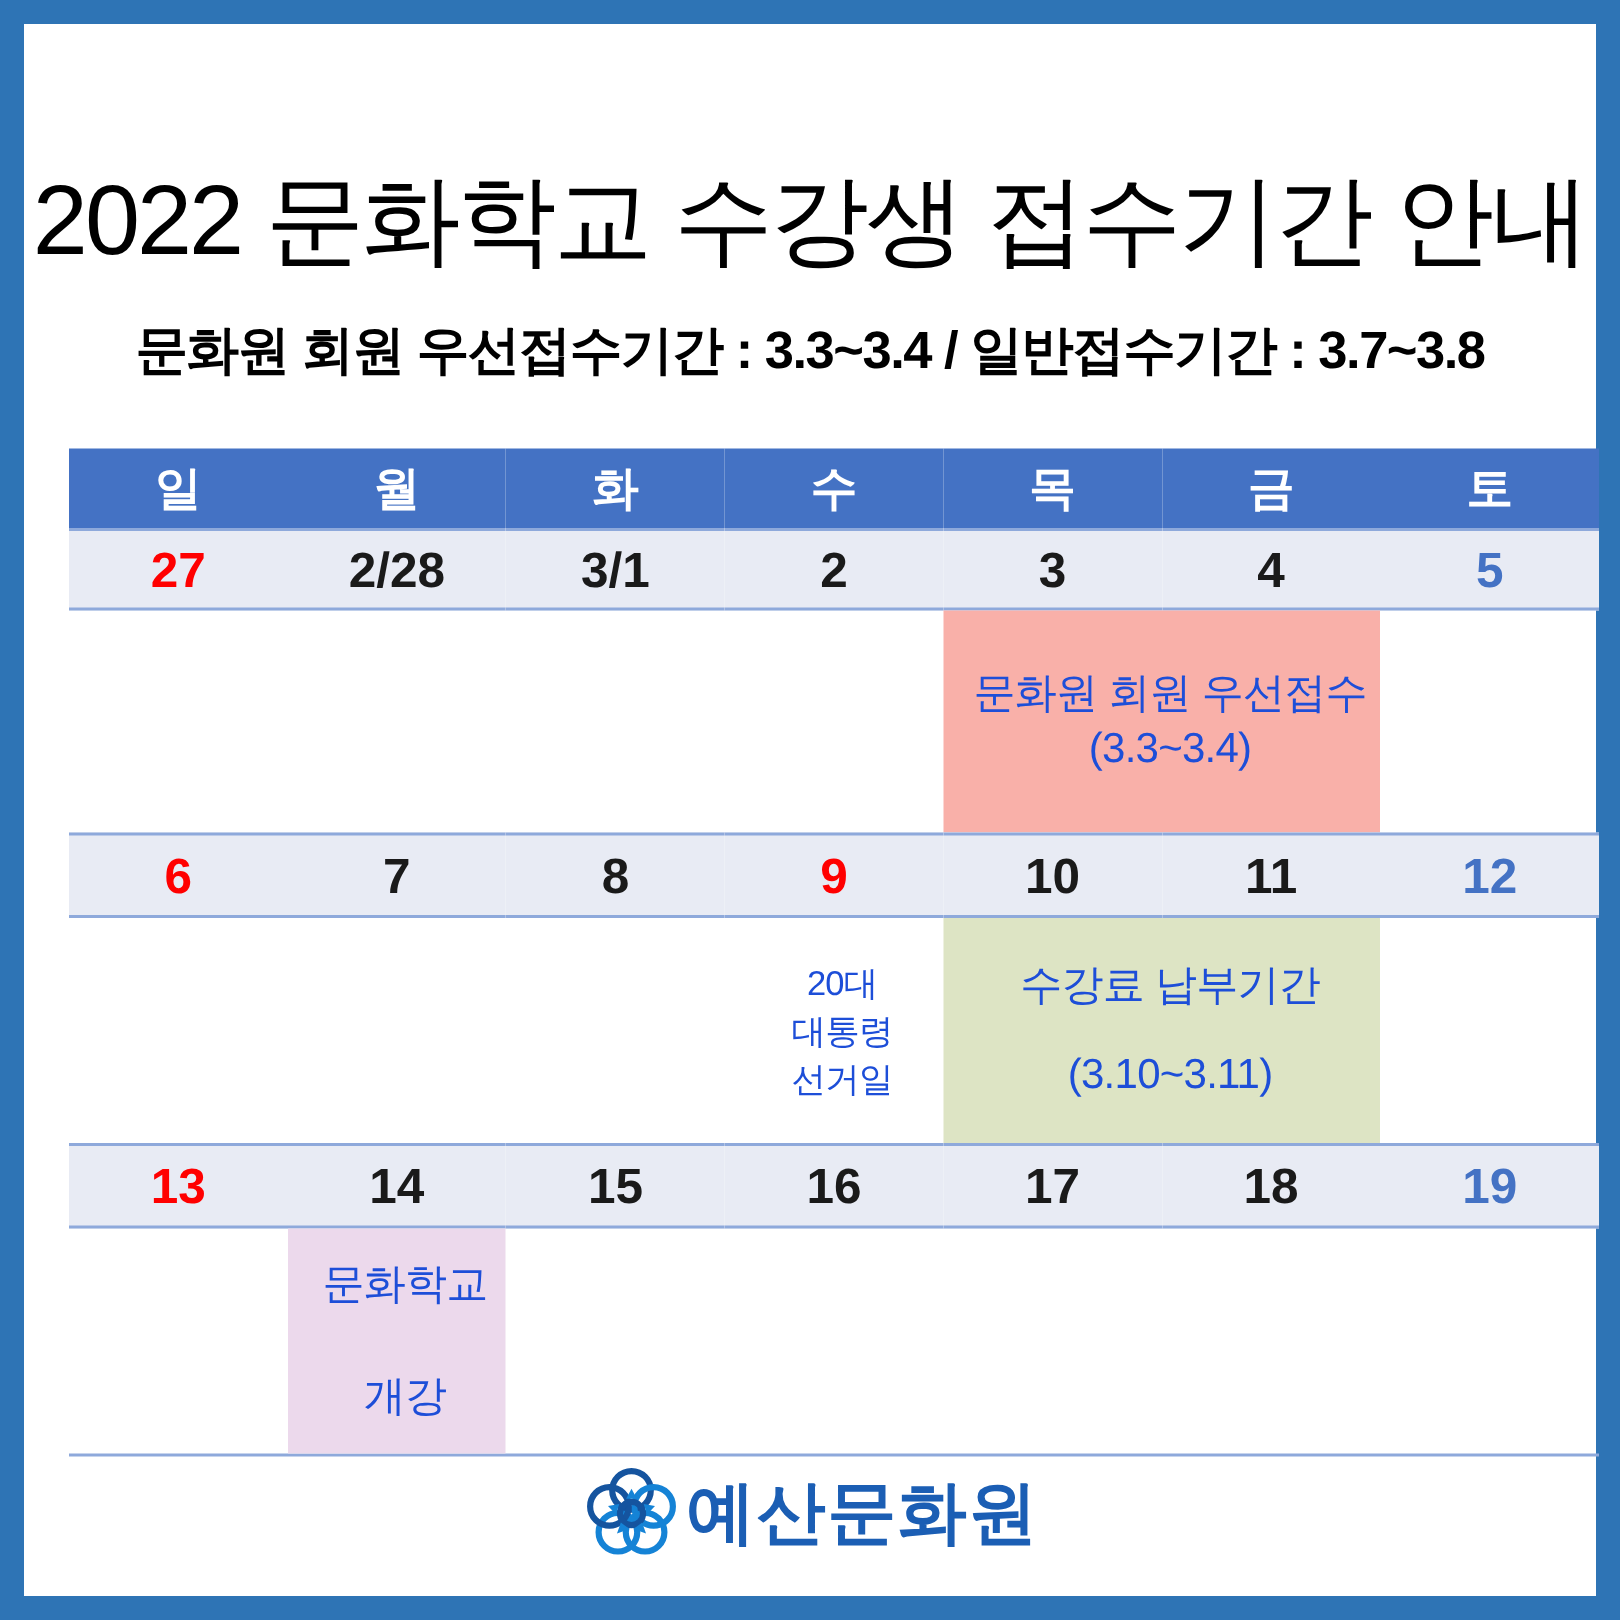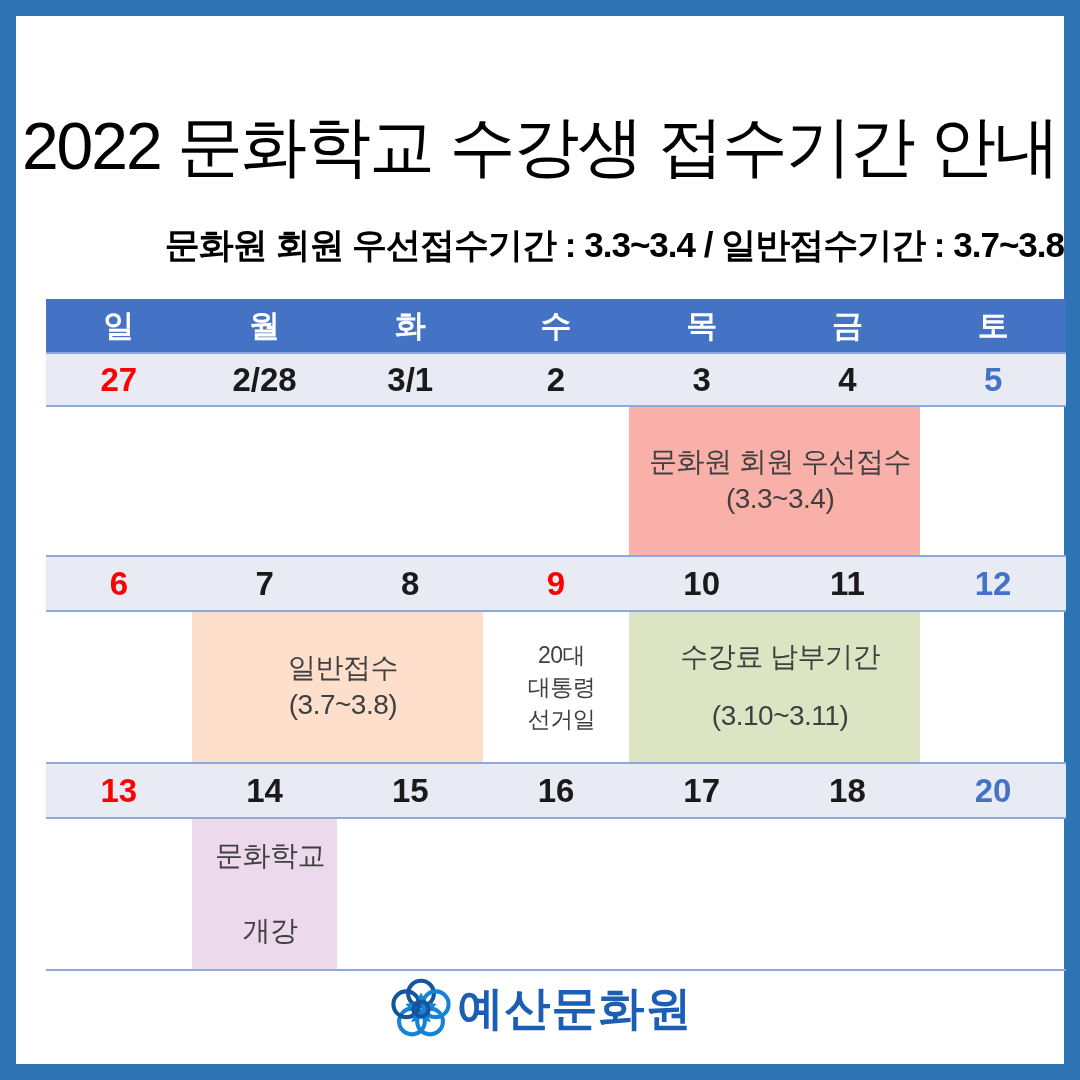--- a/index.html
+++ b/index.html
@@ -8,22 +8,22 @@
     font-family:"Liberation Sans","DejaVu Sans",sans-serif;
     -webkit-font-smoothing:antialiased;
   }
   .page{position:absolute;inset:0;border:16px solid var(--frame-color,#2e74b5);background:#fff;box-sizing:border-box;}
 
   .title{
     position:absolute;top:86px;left:0;width:100%;text-align:center;
     font-size:66px;font-weight:400;color:#000;letter-spacing:-2px;white-space:nowrap;
   }
   .subtitle{
-    position:absolute;top:194px;left:0;width:100%;text-align:right;
-    font-size:35px;font-weight:700;color:#000;white-space:nowrap;letter-spacing:-1px;margin-top:12px;
+    position:absolute;top:194px;left:0;width:100%;text-align:center;
+    font-size:35px;font-weight:700;color:#000;white-space:nowrap;letter-spacing:-1px;
   }
 
   #calendar{
     position:absolute;left:30px;top:283px;width:1020px;
     display:grid;grid-template-columns:repeat(7,1fr);
     grid-template-rows:53px 55px 148px 57px 150px 57px 150px;
     border-bottom:2px solid var(--row-border,#8ea9db);
     box-sizing:border-box;
   }
   .hcell{
@@ -34,21 +34,21 @@
   .dcell{
     background:var(--daterow-bg,#e8ebf4);
     border-top:2px solid var(--row-border,#8ea9db);
     border-bottom:2px solid var(--row-border,#8ea9db);
     font-size:33px;font-weight:700;color:var(--date-default,#1a1a1a);
     display:flex;align-items:center;justify-content:center;
     box-sizing:border-box;
   }
   .evt{
     display:flex;flex-direction:column;align-items:center;justify-content:center;
-    font-size:28px;line-height:1.32;text-align:center;color:#404040;
+    font-size:28px;line-height:1.32;text-align:center;color:#1d4ed8;
     letter-spacing:-0.5px;
     padding-left:11px;
   }
   .evt.small{font-size:23px;line-height:1.4;}
 
   .footer{
     position:absolute;left:0;top:958px;width:100%;
     display:flex;align-items:center;justify-content:center;gap:4px;
   }
   .logo-text{
@@ -83,40 +83,36 @@
         <div>문화원 회원 우선접수</div>
         <div>(3.3~3.4)</div>
       </div>
       <div class="dcell" style="grid-area: 4 / 1; color: rgb(255, 0, 0);">6</div>
       <div class="dcell" style="grid-area: 4 / 2;">7</div>
       <div class="dcell" style="grid-area: 4 / 3;">8</div>
       <div class="dcell" style="grid-area: 4 / 4; color: rgb(255, 0, 0);">9</div>
       <div class="dcell" style="grid-area: 4 / 5;">10</div>
       <div class="dcell" style="grid-area: 4 / 6;">11</div>
       <div class="dcell" style="grid-area: 4 / 7; color: rgb(68, 114, 196);">12</div>
-      <div class="evt" style="grid-area: 5 / 2 / auto / span 2; background: rgb(253, 223, 204);">
-        <div>일반접수</div>
-        <div>(3.7~3.8)</div>
-      </div>
       <div class="evt small" style="grid-area: 5 / 4 / auto / span 1;">
         <div>20대</div>
         <div>대통령</div>
         <div>선거일</div>
       </div>
       <div class="evt" style="grid-area: 5 / 5 / auto / span 2; background: rgb(221, 228, 196); gap: 22px;">
         <div>수강료 납부기간</div>
         <div>(3.10~3.11)</div>
       </div>
       <div class="dcell" style="grid-area: 6 / 1; color: rgb(255, 0, 0);">13</div>
       <div class="dcell" style="grid-area: 6 / 2;">14</div>
       <div class="dcell" style="grid-area: 6 / 3;">15</div>
       <div class="dcell" style="grid-area: 6 / 4;">16</div>
       <div class="dcell" style="grid-area: 6 / 5;">17</div>
       <div class="dcell" style="grid-area: 6 / 6;">18</div>
-      <div class="dcell" style="grid-area: 6 / 7; color: rgb(68, 114, 196);">20</div>
+      <div class="dcell" style="grid-area: 6 / 7; color: rgb(68, 114, 196);">19</div>
       <div class="evt" style="grid-area: 7 / 2 / auto / span 1; background: rgb(236, 217, 236); gap: 38px;">
         <div>문화학교</div>
         <div>개강</div>
       </div>
     </div>
 
   <div class="footer">
     <svg class="emblem" viewBox="0 0 64 68" fill="none" xmlns="http://www.w3.org/2000/svg">
       <circle cx="32" cy="19" r="12.5" stroke="var(--emblem-dark,#15549f)" stroke-width="4"></circle>
       <circle cx="46.3" cy="29.4" r="12.5" stroke="var(--emblem,#1583d6)" stroke-width="4"></circle>

